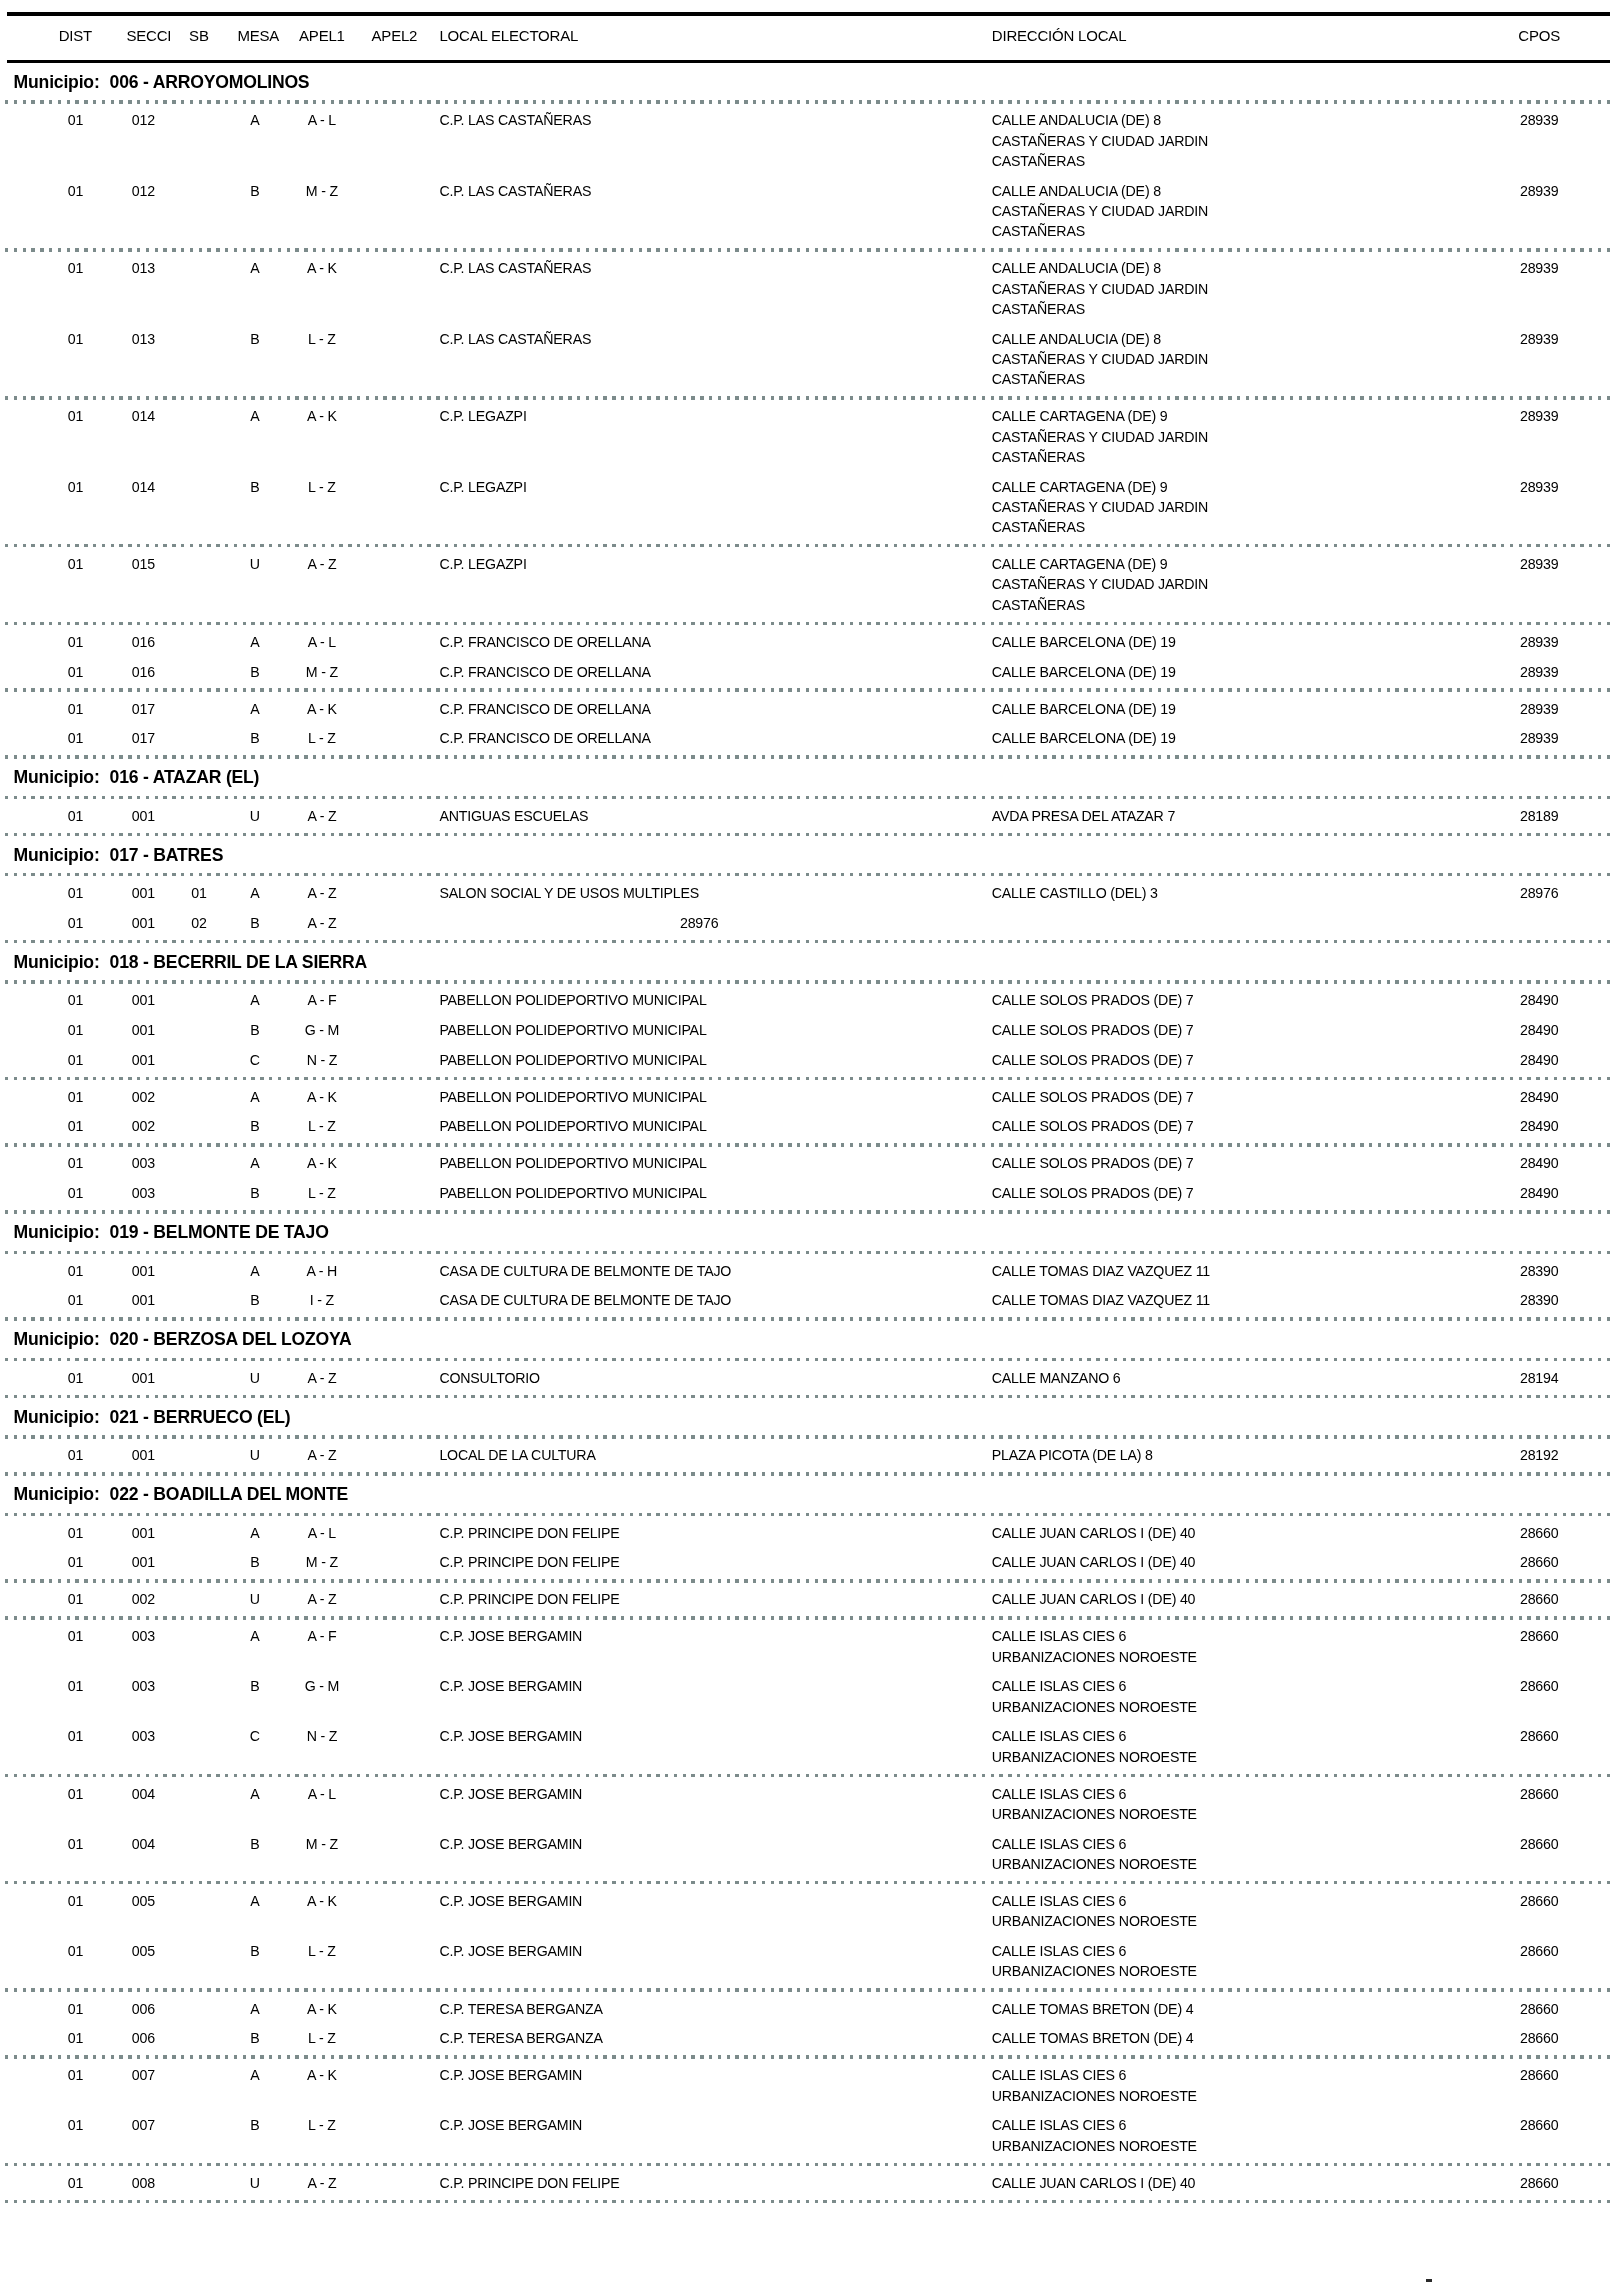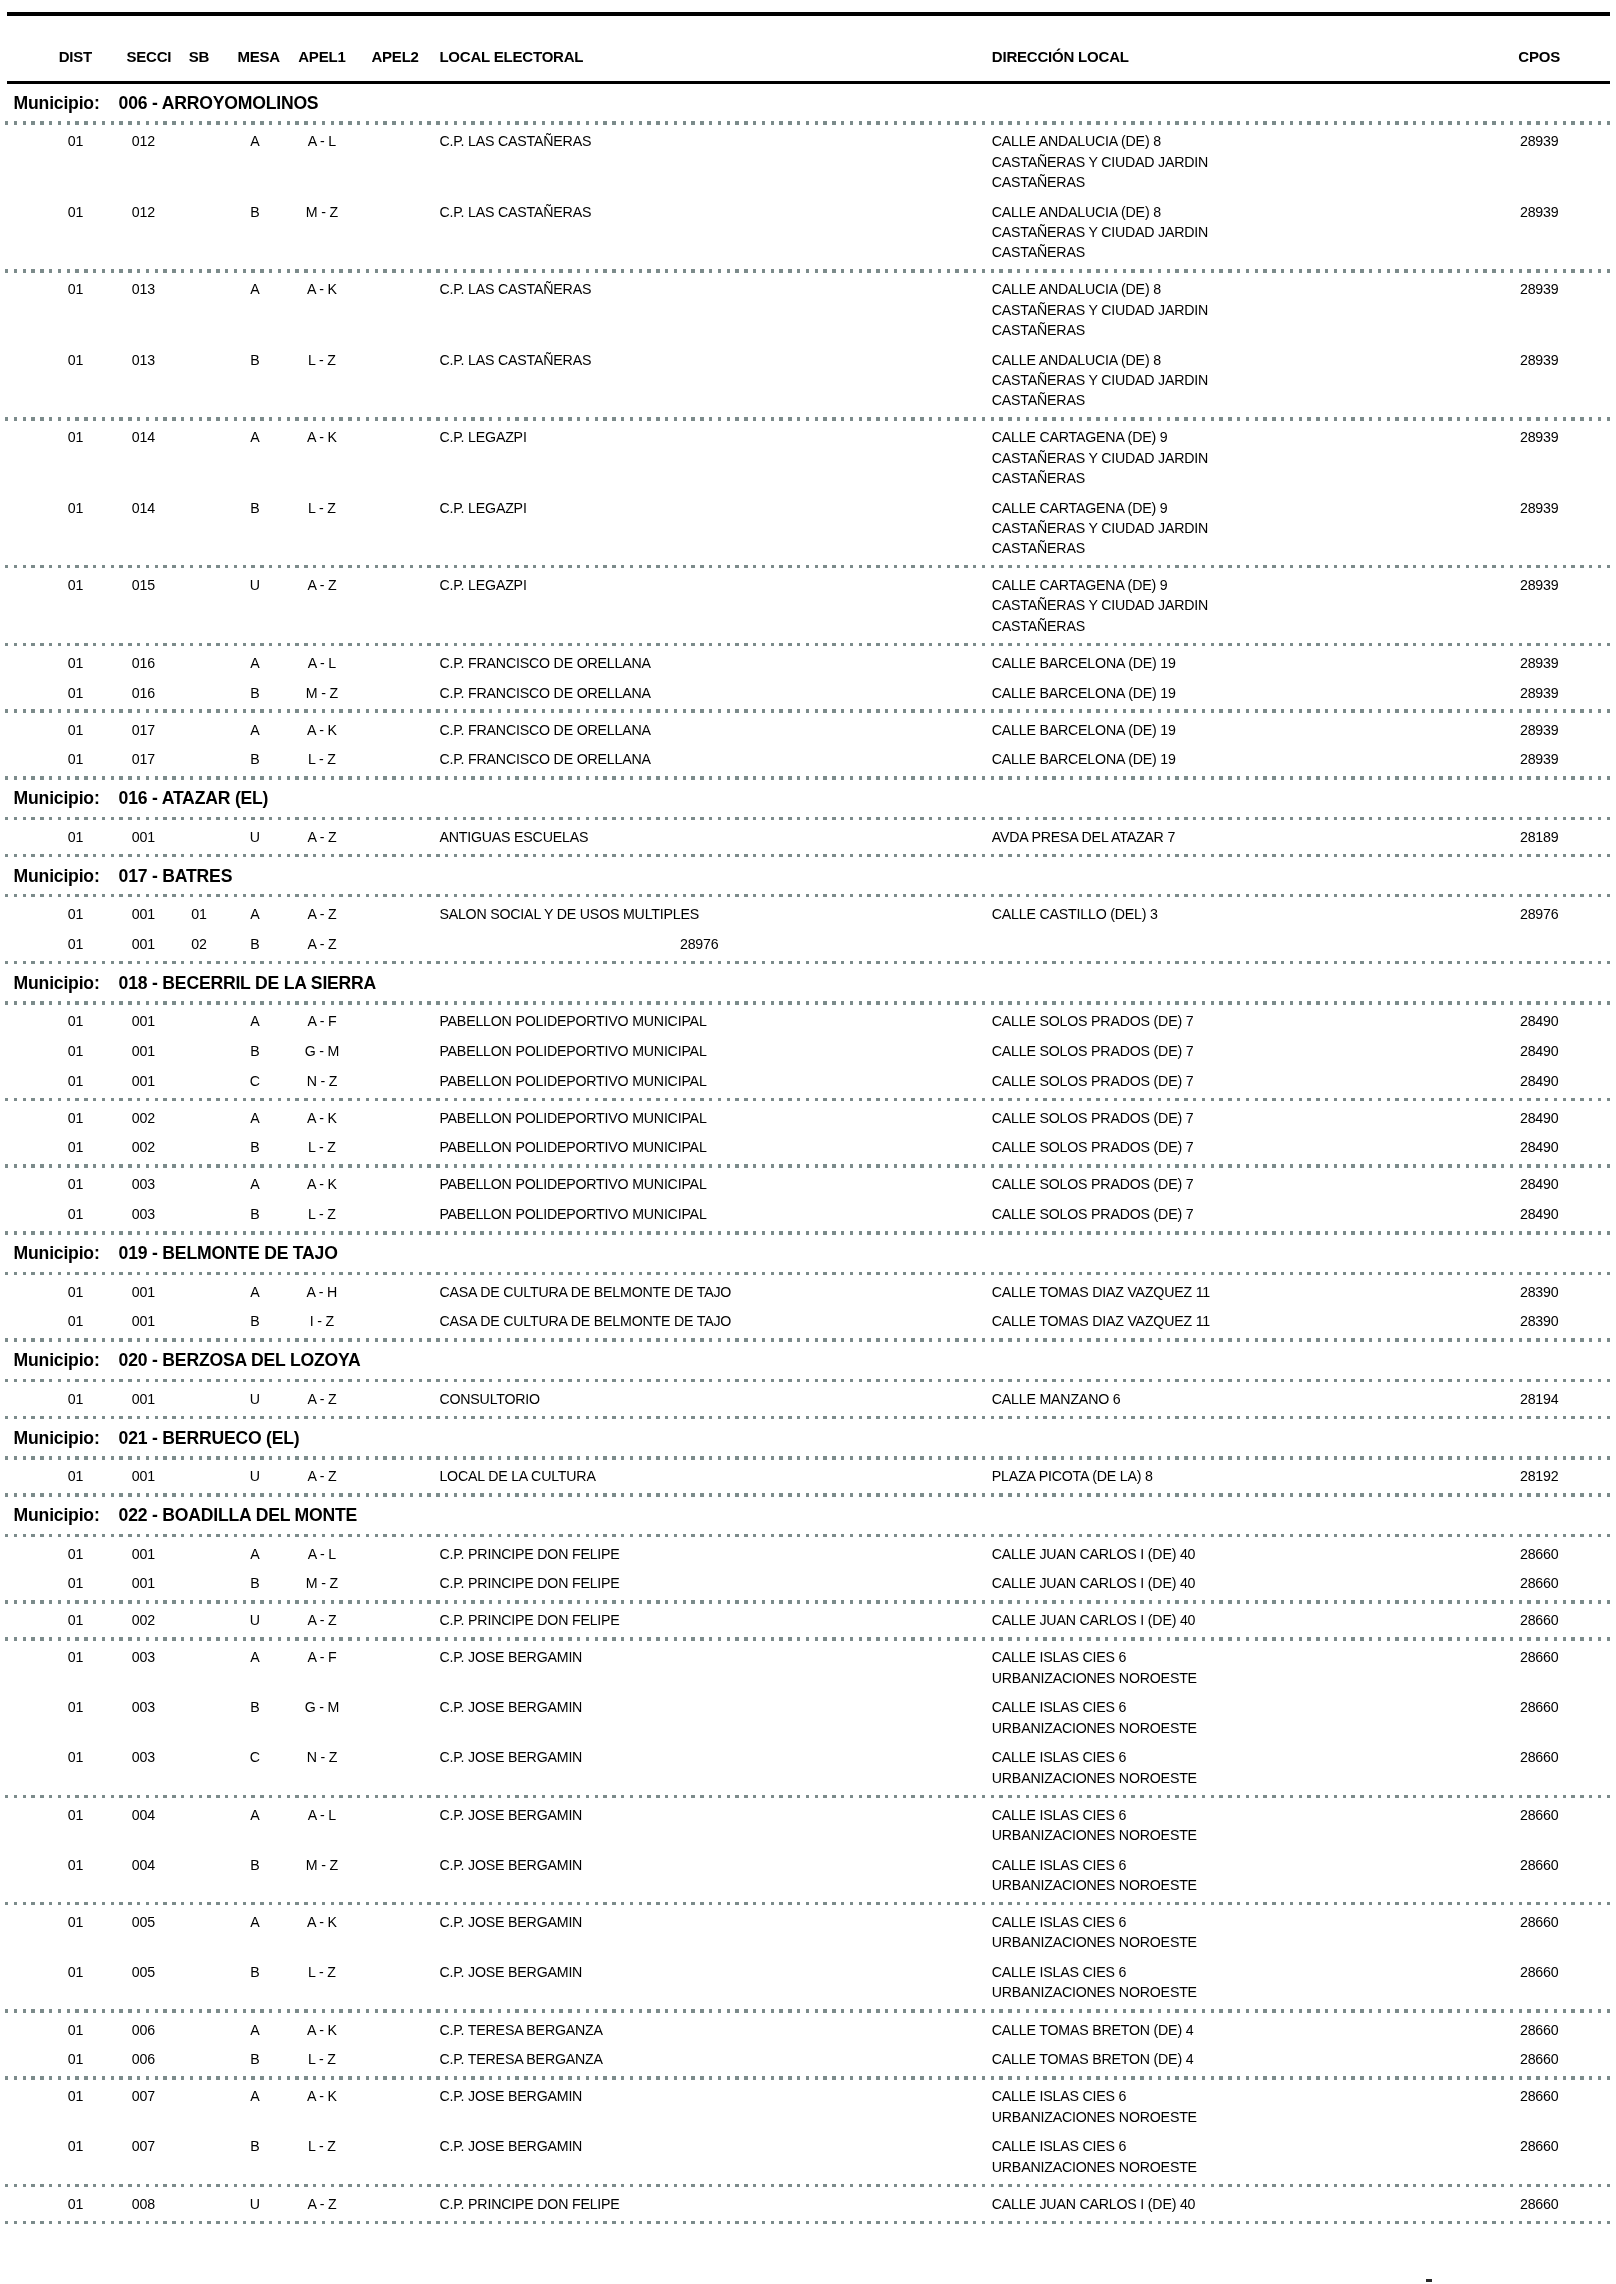--- a/index.html
+++ b/index.html
@@ -8,28 +8,28 @@
     font-family:"Liberation Sans","DejaVu Sans",sans-serif;
     position:relative; overflow:hidden;
   }
   .page { padding-top:12.2px; }
   .rule { height:3.4px; background:#000; margin:0 6.8px; }
   .cols {
     display:grid;
     grid-template-columns:102px 34px 77px 35px 99px 46px 569px 498px 115px;
     padding-left:24.4px;
   }
-  .header-row { padding-top:32px; padding-bottom:16.3px; font-weight:bold; font-size:15px; letter-spacing:-0.2px; }
+  .header-row { padding-top:11px; padding-bottom:16.3px; font-weight:normal; font-size:15px; letter-spacing:-0.2px; }
   .c { white-space:nowrap; overflow:visible; }
   .c.dist,.c.secci,.c.sb,.c.mesa,.c.apel1,.c.apel2 { text-align:center; }
   .c.local { padding-left:22px; }
   .c.direccion { padding-left:5.4px; }
   .c.cpos { text-align:center; padding-right:5.4px; }
   .muni-title {
-    display:flex; gap:19px; align-items:baseline;
+    display:flex; gap:10px; align-items:baseline;
     font-weight:bold; font-size:17.6px; line-height:22px;
     padding:7.5px 0 7.5px 13.6px; letter-spacing:-0.2px;
   }
   .dotted {
     height:3.4px; margin:0 5.4px;
     background:repeating-linear-gradient(to right,#7c8b8b 0 3.4px,transparent 3.4px 8.8px);
   }
   .group { padding:4.7px 0; }
   .row { font-size:14.2px; line-height:20.3px; letter-spacing:-0.2px; padding-top:2px; padding-bottom:2px; }
   .row + .row { margin-top:5.4px; }

